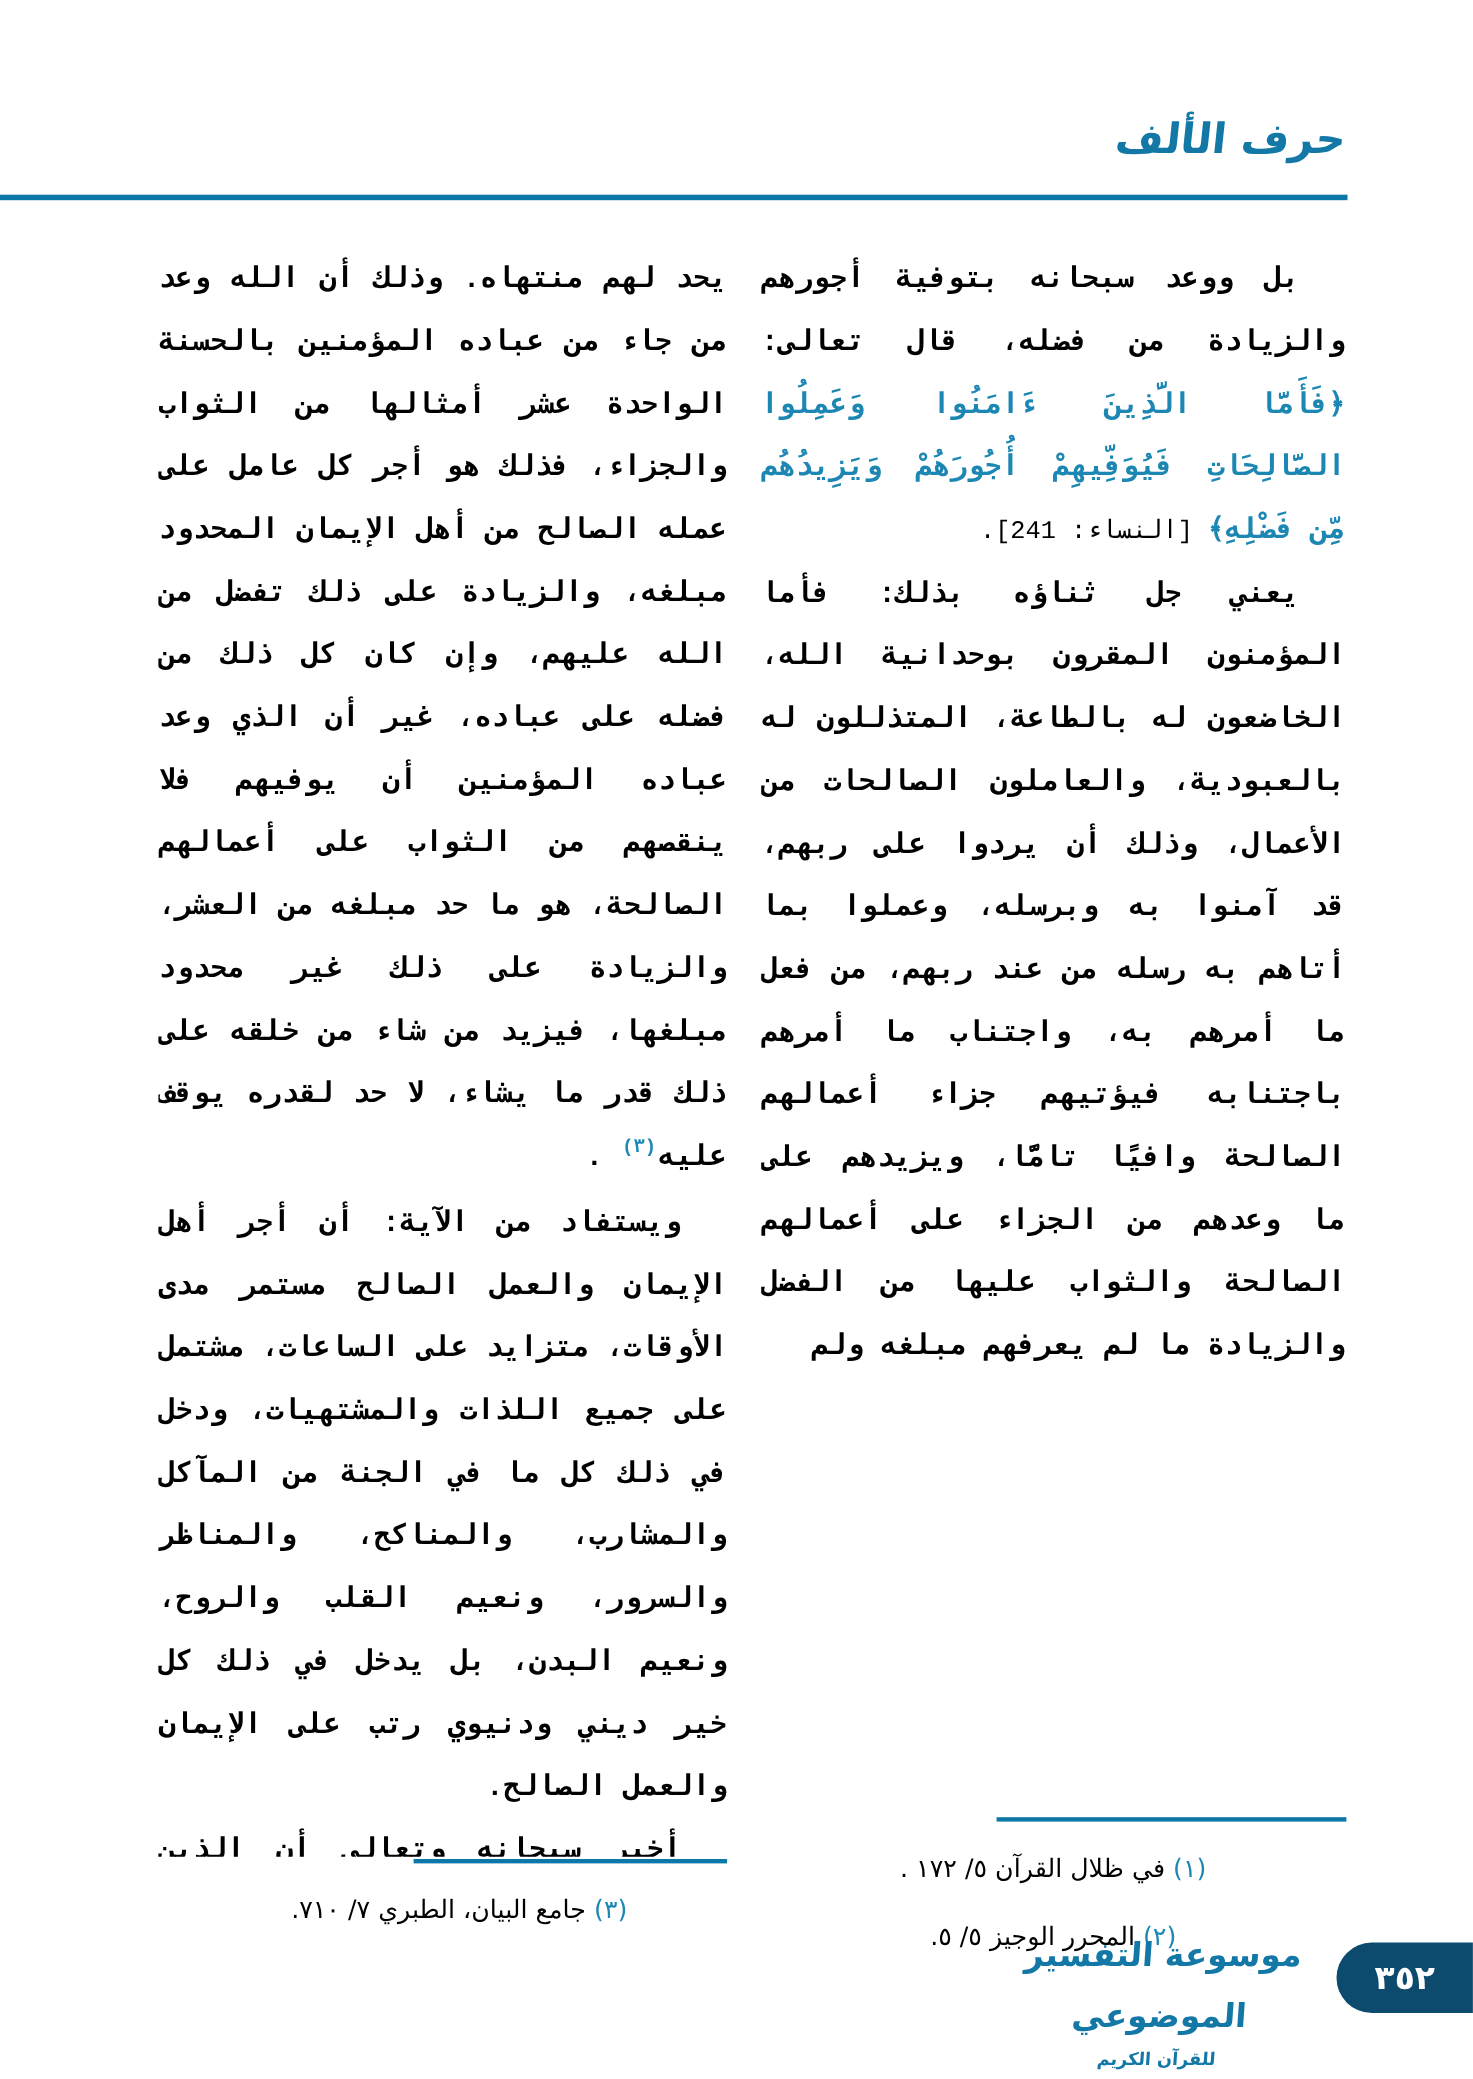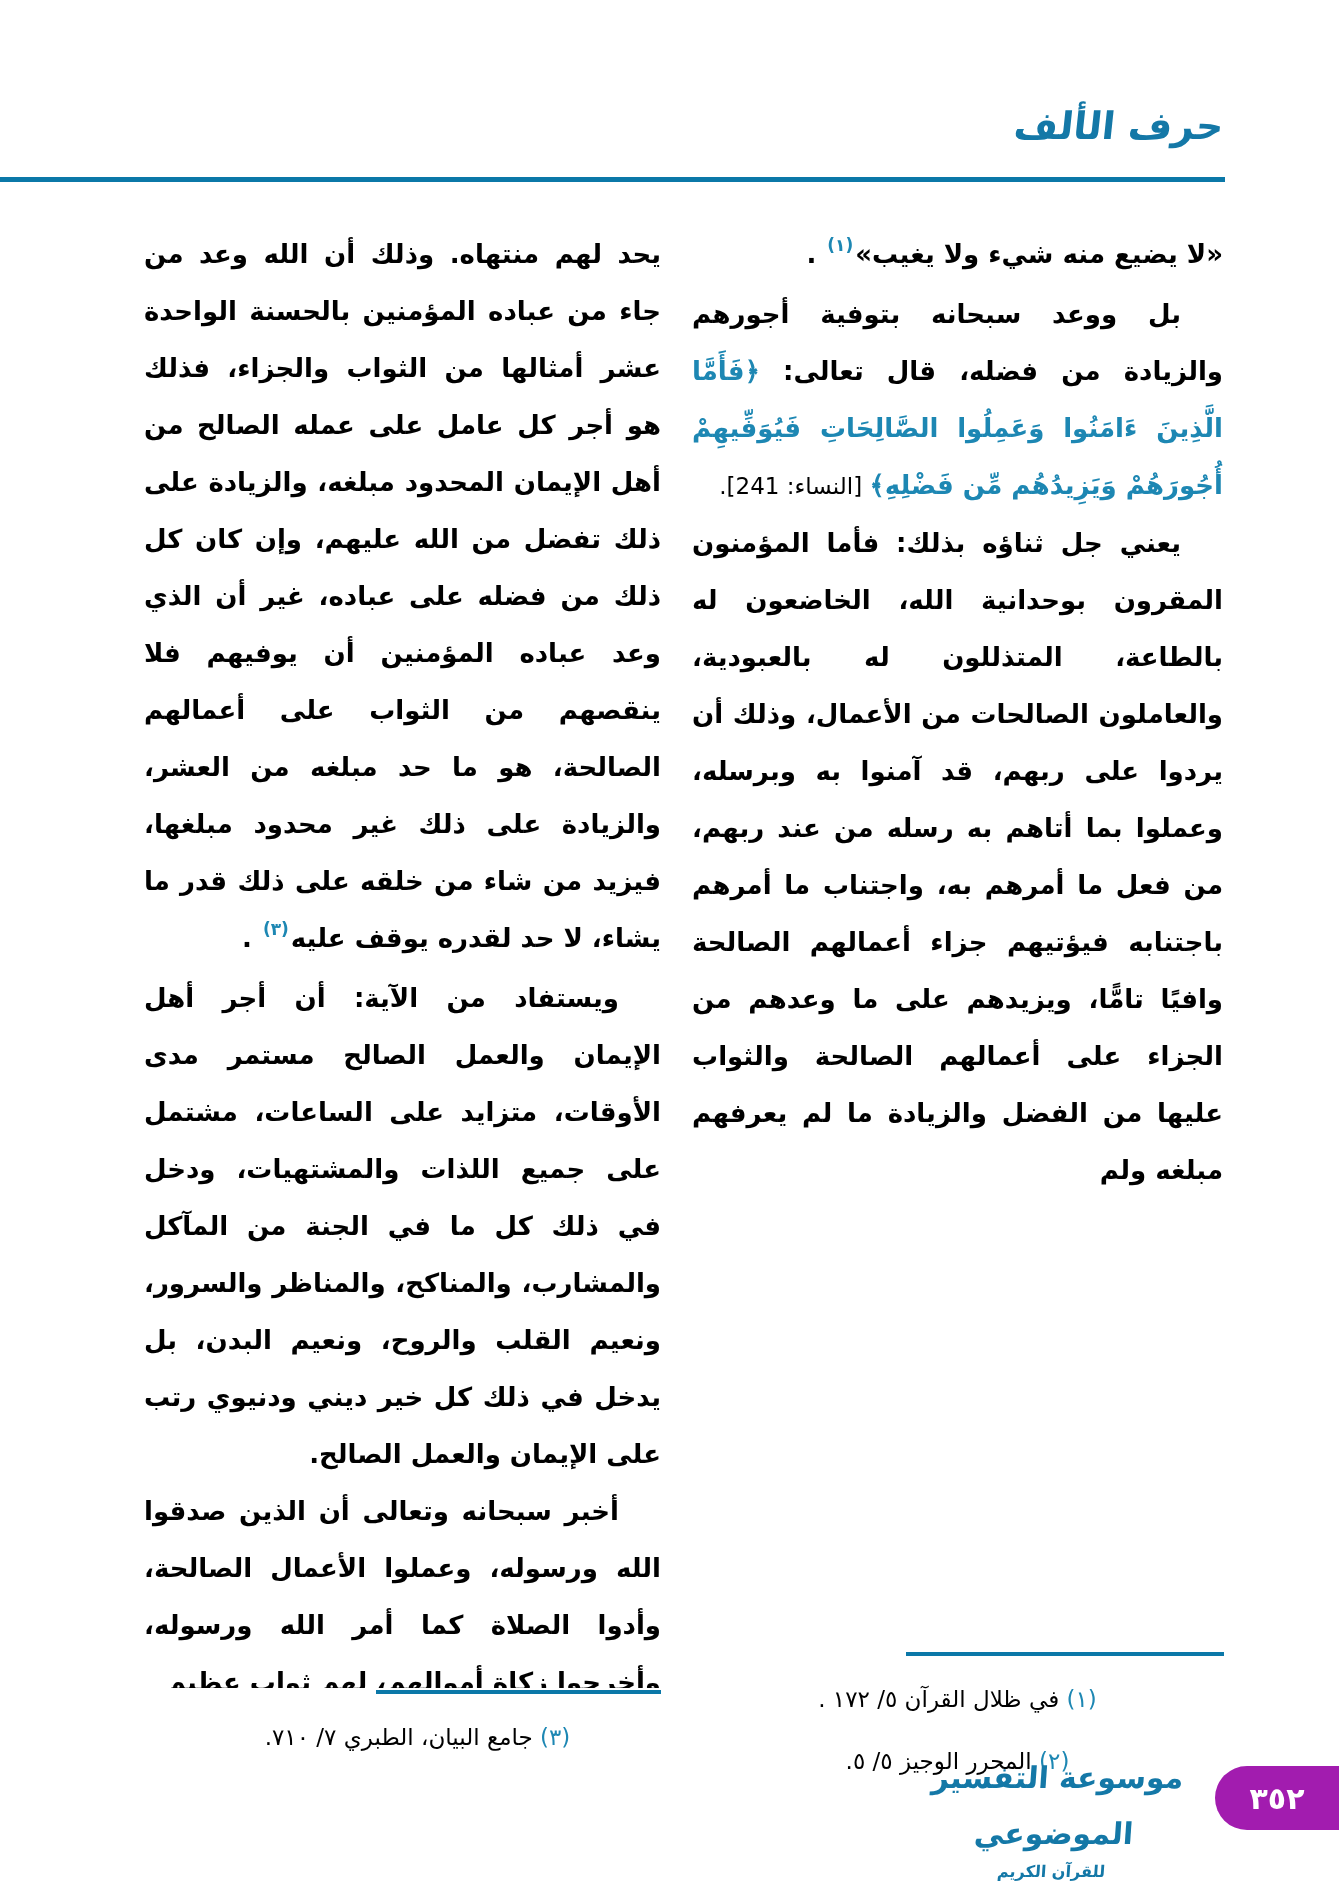--- a/index.html
+++ b/index.html
@@ -14,21 +14,21 @@
   }
   .header-rule{
     position:absolute;top:177px;left:0;width:1225px;height:5px;background:#0b78a8;
   }
   .col{
     position:absolute;text-align:justify;font-size:26px;font-weight:bold;
     line-height:57px;color:#000;overflow:hidden;
   }
   .col-right{top:226px;left:692px;width:531px;height:1424px;}
   .col-left{top:226px;left:144px;width:517px;height:1462px;}
-  .col p{margin:0;text-indent:42px;}
+  .col p{margin:0;text-indent:42px;font-family:Liberation Mono, monospace;}
   .col p.cont{text-indent:0;}
   .col p.subheading{text-indent:56px;}
   .quran{color:#1d87b3;}
   .vref{font-weight:normal;font-size:23px;}
   .fnm{
     color:#1d87b3;font-size:17px;font-weight:bold;
     position:relative;top:-12px;margin:0 2px;
   }
   .ayah-badge{
     display:inline-block;width:30px;height:30px;line-height:28px;text-align:center;
@@ -44,33 +44,32 @@
   .footnotes p{margin:16px;text-align:center;}
   .fn-num{color:#1d87b3;}
   .publisher{
     position:absolute;top:1750px;left:900px;width:310px;text-align:center;
     color:#1478a7;transform:skewX(-4deg);
   }
   .publisher .l1{font-size:30px;font-weight:bold;line-height:56px;letter-spacing:-1px;}
   .publisher .l2{font-size:16px;font-weight:bold;line-height:20px;}
   .page-pill{
     position:absolute;top:1766px;right:0;width:124px;height:64px;
-    background:#a21caf;border-radius:32px 0 0 32px;
+    background:#0c4a6e;border-radius:32px 0 0 32px;
     color:#ffffff;font-size:30px;font-weight:bold;
     display:flex;align-items:center;justify-content:center;
   }
 </style>
 </head>
 <body>
 
 <div class="page-title">حرف الألف</div>
 <div class="header-rule"></div>
 
 <div class="col col-right">
-  <p class="cont"><span>«لا يضيع منه شيء ولا يغيب»</span><span class="fnm">(١)</span><span> .</span></p>
   <p><span>بل ووعد سبحانه بتوفية أجورهم والزيادة من فضله، قال تعالى: </span><span class="quran">﴿فَأَمَّا الَّذِينَ ءَامَنُوا وَعَمِلُوا الصَّالِحَاتِ فَيُوَفِّيهِمْ أُجُورَهُمْ وَيَزِيدُهُم مِّن فَضْلِهِ﴾</span><span class="vref"> [النساء: 241].</span></p>
   <p><span>يعني جل ثناؤه بذلك: فأما المؤمنون المقرون بوحدانية الله، الخاضعون له بالطاعة، المتذللون له بالعبودية، والعاملون الصالحات من الأعمال، وذلك أن يردوا على ربهم، قد آمنوا به وبرسله، وعملوا بما أتاهم به رسله من عند ربهم، من فعل ما أمرهم به، واجتناب ما أمرهم باجتنابه فيؤتيهم جزاء أعمالهم الصالحة وافيًا تامًّا، ويزيدهم على ما وعدهم من الجزاء على أعمالهم الصالحة والثواب عليها من الفضل والزيادة ما لم يعرفهم مبلغه ولم</span></p>
 </div>
 
 <div class="col col-left">
   <p class="cont"><span>يحد لهم منتهاه. وذلك أن الله وعد من جاء من عباده المؤمنين بالحسنة الواحدة عشر أمثالها من الثواب والجزاء، فذلك هو أجر كل عامل على عمله الصالح من أهل الإيمان المحدود مبلغه، والزيادة على ذلك تفضل من الله عليهم، وإن كان كل ذلك من فضله على عباده، غير أن الذي وعد عباده المؤمنين أن يوفيهم فلا ينقصهم من الثواب على أعمالهم الصالحة، هو ما حد مبلغه من العشر، والزيادة على ذلك غير محدود مبلغها، فيزيد من شاء من خلقه على ذلك قدر ما يشاء، لا حد لقدره يوقف عليه</span><span class="fnm">(٣)</span><span> .</span></p>
   <p><span>ويستفاد من الآية: أن أجر أهل الإيمان والعمل الصالح مستمر مدى الأوقات، متزايد على الساعات، مشتمل على جميع اللذات والمشتهيات، ودخل في ذلك كل ما في الجنة من المآكل والمشارب، والمناكح، والمناظر والسرور، ونعيم القلب والروح، ونعيم البدن، بل يدخل في ذلك كل خير ديني ودنيوي رتب على الإيمان والعمل الصالح.</span></p>
   <p><span>أخبر سبحانه وتعالى أن الذين صدقوا الله ورسوله، وعملوا الأعمال الصالحة، وأدوا الصلاة كما أمر الله ورسوله، وأخرجوا زكاة أموالهم، لهم ثواب عظيم</span></p>
 </div>
 

